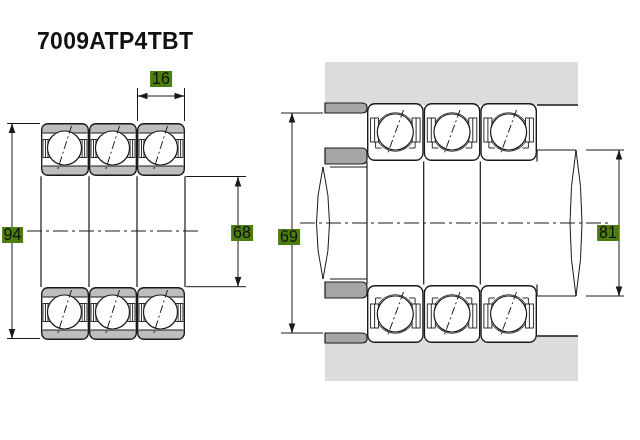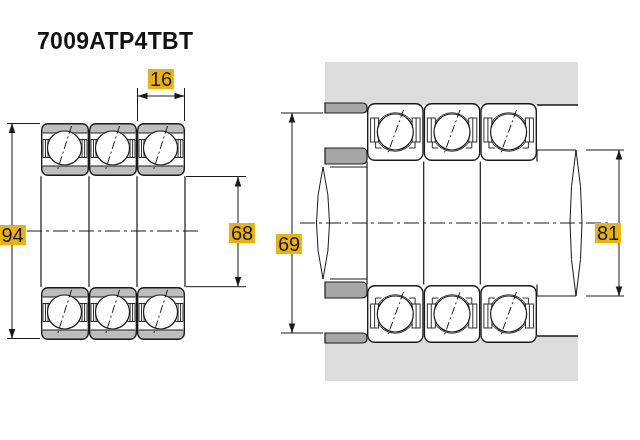--- a/index.html
+++ b/index.html
@@ -13,21 +13,21 @@
     position:relative;width:624px;height:440px;background:#fff;overflow:hidden;
     font-family:"Liberation Sans", sans-serif;
   }
   #stage svg{position:absolute;left:0;top:0;}
   .title{
     position:absolute;left:37px;top:28px;
     font-size:23px;font-weight:600;color:#111;letter-spacing:.3px;
   }
   .dim{
     position:absolute;transform:translate(-50%,-50%);
-    font-size:20px;color:#111;background:#eab308;padding:0 2px;line-height:1;
+    font-size:16px;color:#111;background:#4d7c0f;padding:0 2px;line-height:1;
     white-space:nowrap;
   }
   
   .ln{stroke:var(--line);fill:none;}
   .lnf{stroke:var(--line);fill:#fff;}
   .ring{fill:var(--ring-gray);stroke:var(--line);}
   .housing{fill:var(--housing-gray);stroke:none;}
   .shoulder{fill:var(--shoulder-gray);stroke:var(--line);}
   .s9{stroke-width:.9px;} .s10{stroke-width:1px;} .s12{stroke-width:1.2px;} .s14{stroke-width:1.4px;}
   .cl{stroke:var(--line);fill:none;stroke-width:1px;stroke-dasharray:15 4 3 4;}
@@ -147,16 +147,16 @@
   </svg>
 
   <div class="title">7009ATP4TBT</div>
 
   <div class="dim" style="left:12.5px;top:235px;">94</div>
 
   <div class="dim" style="left:242px;top:233px;">68</div>
 
   <div class="dim" style="left:161px;top:79px;">16</div>
 
-  <div class="dim" style="left:289px;top:244px;">69</div>
+  <div class="dim" style="left:289px;top:237px;">69</div>
 
   <div class="dim" style="left:608px;top:233px;">81</div>
 </div>
 
 </body></html>

